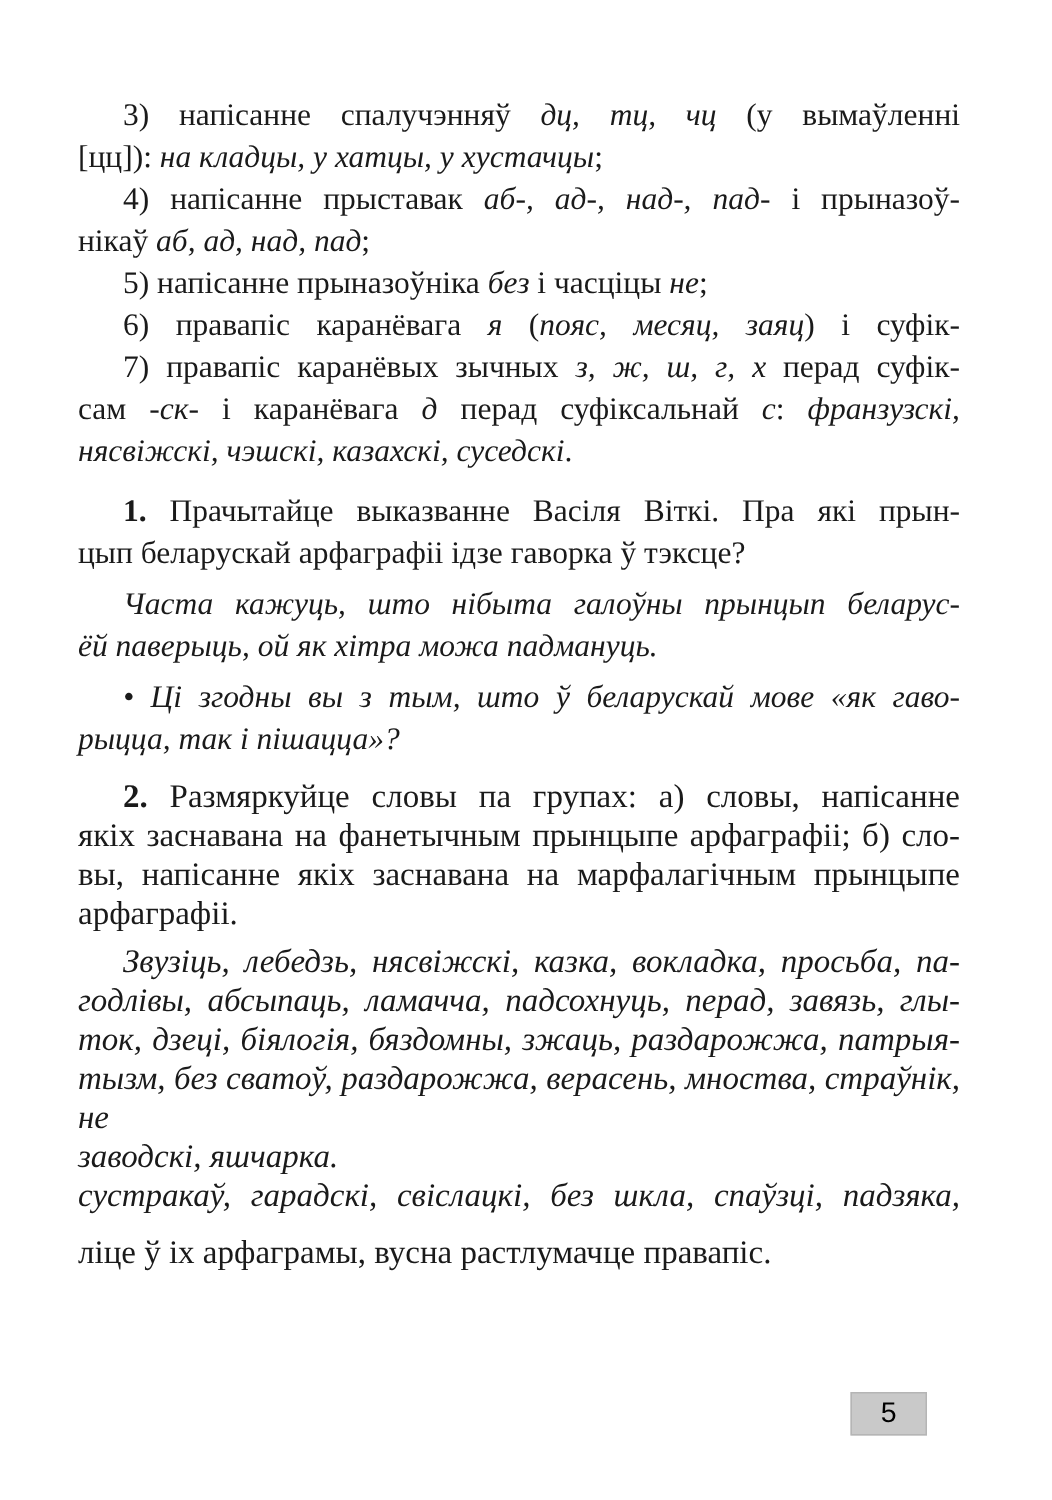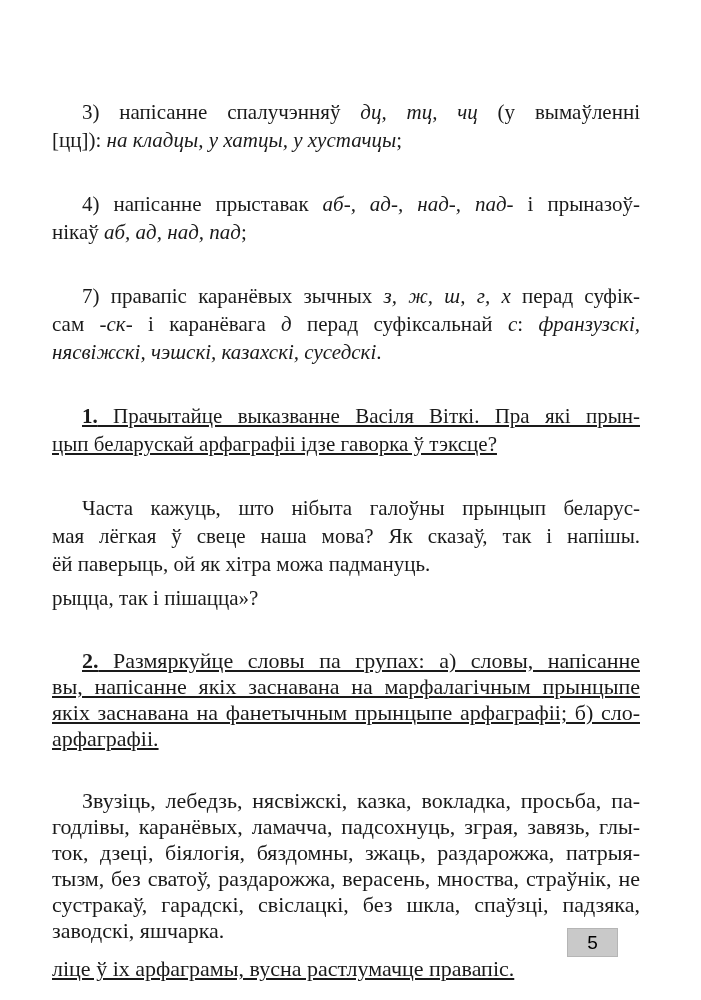--- a/index.html
+++ b/index.html
@@ -11,30 +11,30 @@
     font-family:"Liberation Serif", serif;
     color:#1a1a1a;
   }
   .text-block{
     position:absolute;
     left:52px;top:62px;width:588px;
   }
   .para{margin:0;}
   .size-large{font-size:21px;line-height:28px;}
   .size-small{font-size:22px;line-height:26px;}
-  .gap-md{margin-top:12px;text-decoration:underline;}
-  .gap-sm{margin-top:6px;}
+  .gap-md{margin-top:12px;}
+  .gap-sm{margin-top:6px;font-style:italic;}
   .line{
     text-align:justify;
     text-align-last:justify;
     hyphens:none;
     overflow-wrap:normal;
   }
   .line.last{text-align-last:left;}
-  .line.indent{text-indent:30px;margin-top:36px;}
+  .line.indent{text-indent:30px;}
   .it{font-style:italic;}
   .bd{font-weight:bold;}
   .page-badge{
     position:absolute;
     left:567px;top:928px;
     width:51px;height:29px;
     background:#c9c9c9;
     border:1px solid #b5b5b5;
     box-sizing:border-box;
     font-family:"Liberation Sans", sans-serif;
@@ -50,50 +50,54 @@
   <div class="text-block">
       <div class="para size-large">
         <div class="line indent"><span>3) напісанне спалучэнняў </span><span class="it">дц, тц, чц</span><span> (у вымаўленні</span></div>
         <div class="line last"><span>[цц]): </span><span class="it">на кладцы, у хатцы, у хустачцы</span><span>;</span></div>
       </div>
       <div class="para size-large">
         <div class="line indent"><span>4) напісанне прыставак </span><span class="it">аб-, ад-, над-, пад-</span><span> і прыназоў-</span></div>
         <div class="line last"><span>нікаў </span><span class="it">аб, ад, над, пад</span><span>;</span></div>
       </div>
       <div class="para size-large">
+        <div class="line last indent"><span>5) напісанне прыназоўніка </span><span class="it">без</span><span> і часціцы </span><span class="it">не</span><span>;</span></div>
+      </div>
+      <div class="para size-large">
+        <div class="line indent"><span>6) правапіс каранёвага </span><span class="it">я</span><span> (</span><span class="it">пояс, месяц, заяц</span><span>) і суфік-</span></div>
       </div>
       <div class="para size-large">
         <div class="line indent"><span>7) правапіс каранёвых зычных </span><span class="it">з, ж, ш, г, х</span><span> перад суфік-</span></div>
         <div class="line"><span>сам </span><span class="it">-ск-</span><span> і каранёвага </span><span class="it">д</span><span> перад суфіксальнай </span><span class="it">с</span><span>: </span><span class="it">франзузскі,</span></div>
         <div class="line last"><span class="it">нясвіжскі, чэшскі, казахскі, суседскі</span><span>.</span></div>
       </div>
       <div class="para size-large gap-md">
         <div class="line indent"><span class="bd">1.</span><span> Прачытайце выказванне Васіля Віткі. Пра які прын-</span></div>
         <div class="line last"><span>цып беларускай арфаграфіі ідзе гаворка ў тэксце?</span></div>
       </div>
       <div class="para size-large gap-sm">
         <div class="line indent"><span>Часта кажуць, што нібыта галоўны прынцып беларус-</span></div>
-        <div class="line"><span>мая лёгкая ў свеце наша мова? Як сказаў, так і напішы.</span></div>
         <div class="line last"><span>ёй паверыць, ой як хітра можа падмануць.</span></div>
       </div>
       <div class="para size-large gap-sm">
+        <div class="line indent"><span>• Ці згодны вы з тым, што ў беларускай мове «як гаво-</span></div>
         <div class="line last"><span>рыцца, так і пішацца»?</span></div>
       </div>
       <div class="para size-small gap-md">
         <div class="line indent"><span class="bd">2.</span><span> Размяркуйце словы па групах: а) словы, напісанне</span></div>
+        <div class="line"><span>якіх заснавана на фанетычным прынцыпе арфаграфіі; б) сло-</span></div>
         <div class="line"><span>вы, напісанне якіх заснавана на марфалагічным прынцыпе</span></div>
-        <div class="line"><span>якіх заснавана на фанетычным прынцыпе арфаграфіі; б) сло-</span></div>
         <div class="line last"><span>арфаграфіі.</span></div>
       </div>
       <div class="para size-small gap-sm">
         <div class="line indent"><span>Звузіць, лебедзь, нясвіжскі, казка, вокладка, просьба, па-</span></div>
-        <div class="line"><span>годлівы, каранёвых, ламачча, падсохнуць, зграя, завязь, глы-</span></div>
+        <div class="line"><span>годлівы, абсыпаць, ламачча, падсохнуць, перад, завязь, глы-</span></div>
         <div class="line"><span>ток, дзеці, біялогія, бяздомны, зжаць, раздарожжа, патрыя-</span></div>
         <div class="line"><span>тызм, без сватоў, раздарожжа, верасень, мноства, страўнік, не</span></div>
+        <div class="line last"><span>заводскі, яшчарка.</span></div>
         <div class="line"><span>сустракаў, гарадскі, свіслацкі, без шкла, спаўзці, падзяка,</span></div>
-        <div class="line last"><span>заводскі, яшчарка.</span></div>
       </div>
       <div class="para size-small gap-md">
         <div class="line last"><span>ліце ў іх арфаграмы, вусна растлумачце правапіс.</span></div>
       </div>
     </div>
   <div class="page-badge" style="background: rgb(201, 201, 201);">5</div>
 </div>
 
 </body></html>

